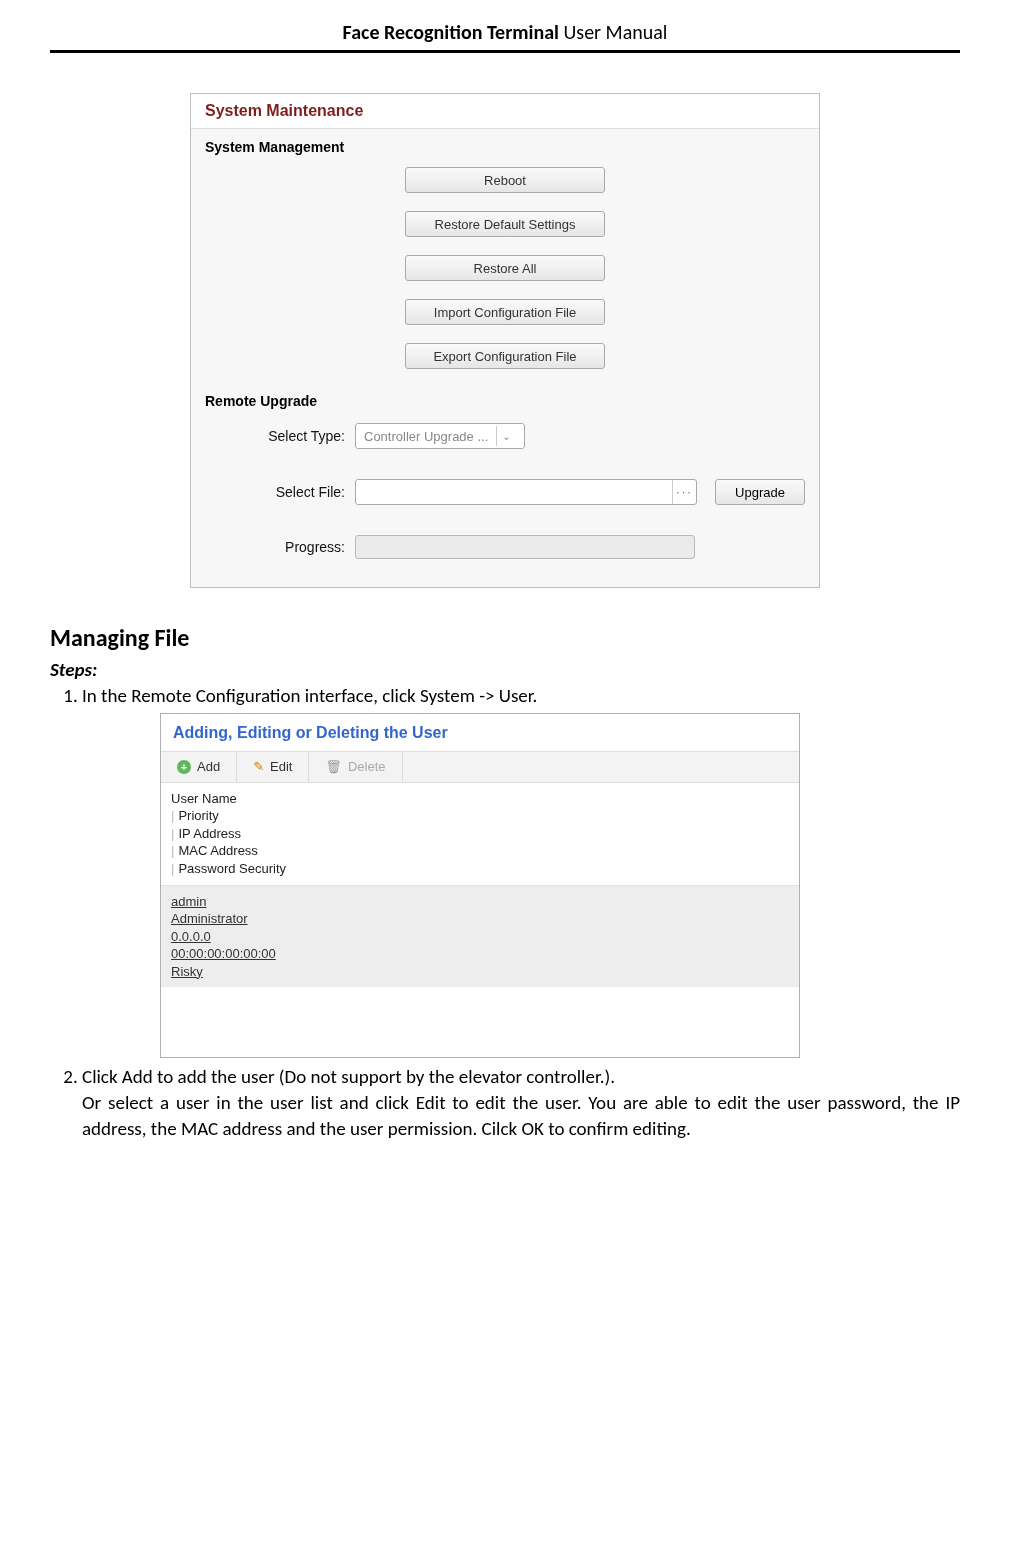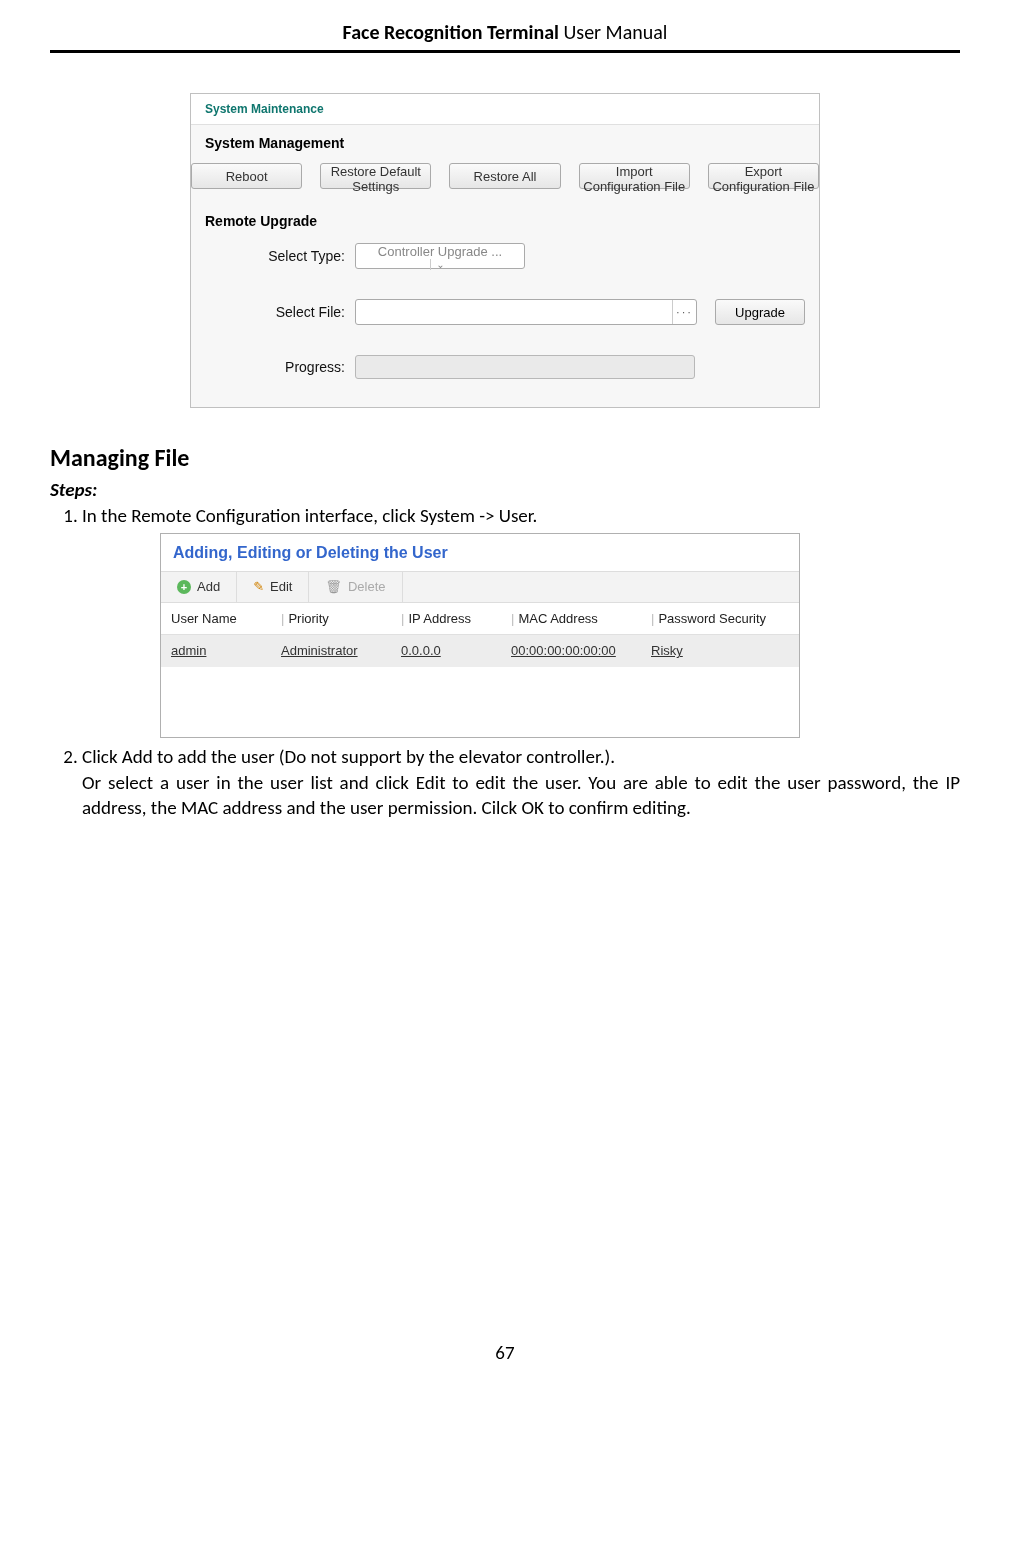--- a/index.html
+++ b/index.html
@@ -21,35 +21,35 @@
     .page-header .bold { font-weight: bold; }
     .panel {
       border: 1px solid #c0c0c0;
       background: #f7f7f7;
       width: 630px;
       margin: 20px auto 35px;
       font-family: Arial, sans-serif;
     }
     .panel-title {
       background: #fff;
-      color: #0f766e;
-      font-weight: bold;
-      font-size: 12px;
+      color: #7f1d1d;
+      font-weight: bold;
+      font-size: 16px;
       padding: 8px 14px;
       border-bottom: 1px solid #e0e0e0;
     }
     .section-label {
       font-weight: bold;
       font-size: 14px;
       padding: 10px 14px 6px;
       color: #000;
     }
     .btn-col {
       display: flex;
-      flex-direction: row;
+      flex-direction: column;
       align-items: center;
       gap: 18px;
       padding: 6px 0 14px;
     }
     .sys-btn {
       width: 200px;
       height: 26px;
       background: linear-gradient(#fafafa, #e6e6e6);
       border: 1px solid #aaa;
       border-radius: 3px;
@@ -74,21 +74,20 @@
       height: 26px;
       background: #fff;
       border: 1px solid #aaa;
       border-radius: 3px;
       display: flex;
       align-items: center;
       justify-content: space-between;
       padding: 0 8px 0 8px;
       font-size: 13px;
       color: #888;
-      flex-direction: column;
     }
     .chev {
       width: 20px;
       height: 20px;
       display: flex;
       align-items: center;
       justify-content: center;
       border-left: 1px solid #ccc;
       color: #888;
       font-size: 10px;
@@ -185,20 +184,21 @@
     .icon-add {
       width: 14px; height: 14px; border-radius: 50%;
       background: #5cb85c; color: #fff; font-size: 11px; font-weight: bold;
       display: flex; align-items: center; justify-content: center;
     }
     .icon-edit { color: #d08000; font-size: 13px; }
     .icon-del { color: #999; font-size: 13px; }
     .table-head, .table-row {
       display: flex;
       padding: 7px 10px;
+      flex-direction: column;
     }
     .table-head {
       border-bottom: 1px solid #e0e0e0;
       color: #222;
     }
     .table-row {
       background: #ededed;
       color: #333;
       text-decoration: underline;
     }

